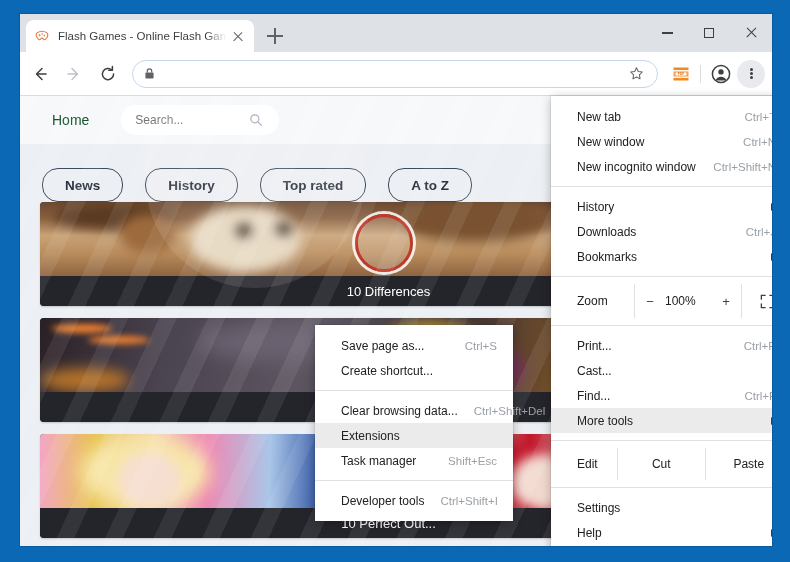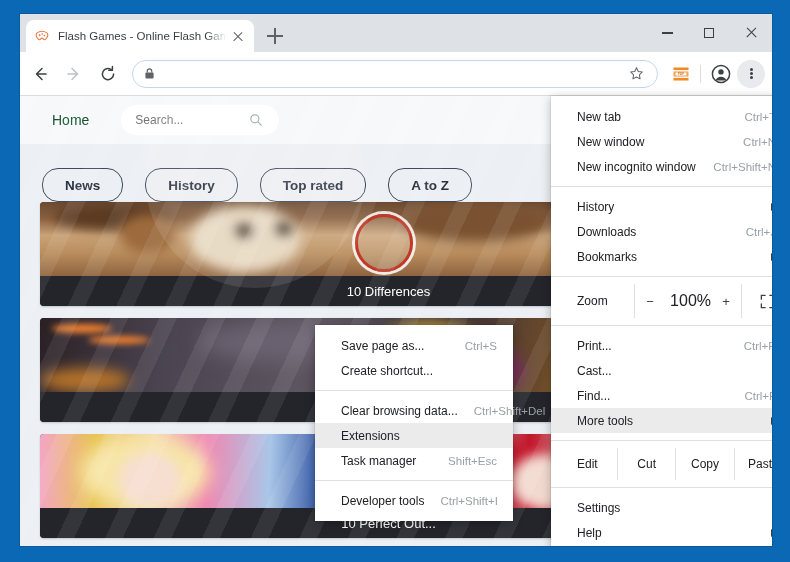--- a/index.html
+++ b/index.html
@@ -352,21 +352,21 @@
   }
   .zoom-label { flex: 1 1 auto; }
   .zoom-ctl {
     display: flex; align-items: center; height: 34px;
     border-left: 1px solid #e0e0e0;
   }
   .zoom-btn {
     width: 30px; text-align: center; cursor: pointer;
     font-size: 13px; color: #3c4043;
   }
-  .zoom-pct { width: 46px; text-align:right; font-size: 16px; }
+  .zoom-pct { width: 46px; text-align:left; font-size: 12px; }
   .zoom-full {
     width: 50px; height: 34px;
     border-left: 1px solid #e0e0e0;
     display:flex;align-items:center;justify-content:center;
     cursor:pointer;
   }
   
   .edit-row {
     height: 32px; display: flex; align-items: center;
   }
@@ -616,21 +616,20 @@
       <div class="mi hl">
         <span class="mi-label">More tools</span>
         <span class="mi-arrow"></span>
       </div>
 
       <div class="sep"></div>
 
       <div class="edit-row">
         <span class="edit-label">Edit</span>
         <span class="edit-btn">Cut</span>
-        <span class="edit-btn">Copy</span>
         <span class="edit-btn">Paste</span>
       </div>
 
       <div class="sep"></div>
 
       <div class="mi">
         <span class="mi-label">Settings</span>
       </div>
       <div class="mi">
         <span class="mi-label">Help</span>

